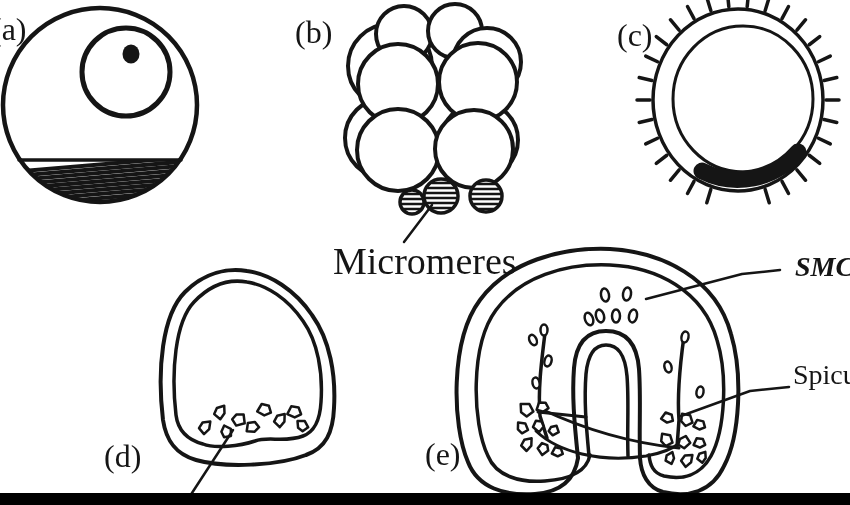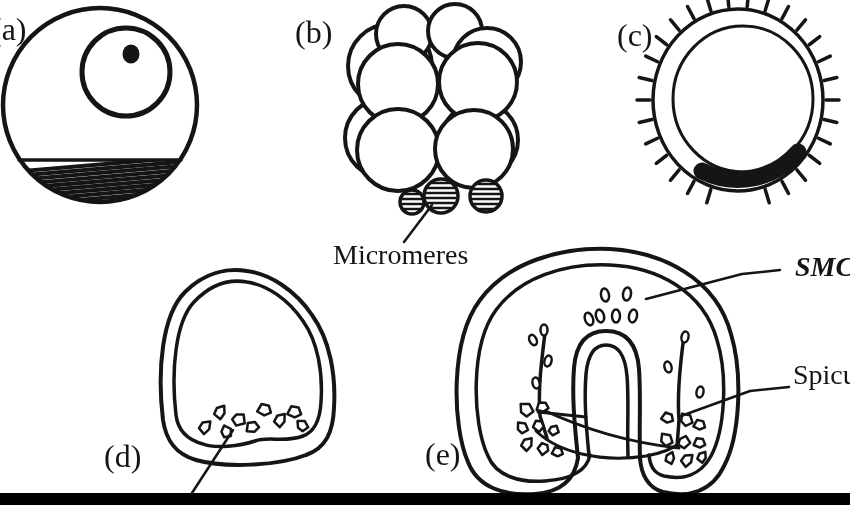--- a/index.html
+++ b/index.html
@@ -13,21 +13,21 @@
     stroke:var(--ink);fill:none;stroke-linecap:round;stroke-linejoin:round;
   }
   #art .filled{fill:var(--ink);stroke:none}
   #art .cell{fill:#ffffff;stroke-width:2.5}
   #art .cellBig{fill:#ffffff;stroke-width:4}
   .s25{stroke-width:2.5}.s3{stroke-width:3}.s35{stroke-width:3.5}
   .s4{stroke-width:4}.s45{stroke-width:4.5}.s5{stroke-width:5}.s17{stroke-width:17}
   .hatchA line{stroke-width:4;stroke-linecap:butt}
   .lbl{position:absolute;color:var(--ink);font-size:32px;line-height:1.05;white-space:nowrap}
   .ann{position:absolute;color:var(--ink);white-space:nowrap}
-  #micromeres-label{font-size:28px}
+  #micromeres-label{font-size:38px}
   #smc-label{font-size:28px;font-style:italic;font-weight:600}
   #spicule-label{font-size:28px}
   #bar{position:absolute;left:0;top:493px;width:850px;height:12px;background:#000}
 </style>
 </head>
 <body style="background: rgb(255, 255, 255);">
 
 <svg id="art" width="850" height="505" viewBox="0 0 850 505">
   <defs>
     <clipPath id="segA">

